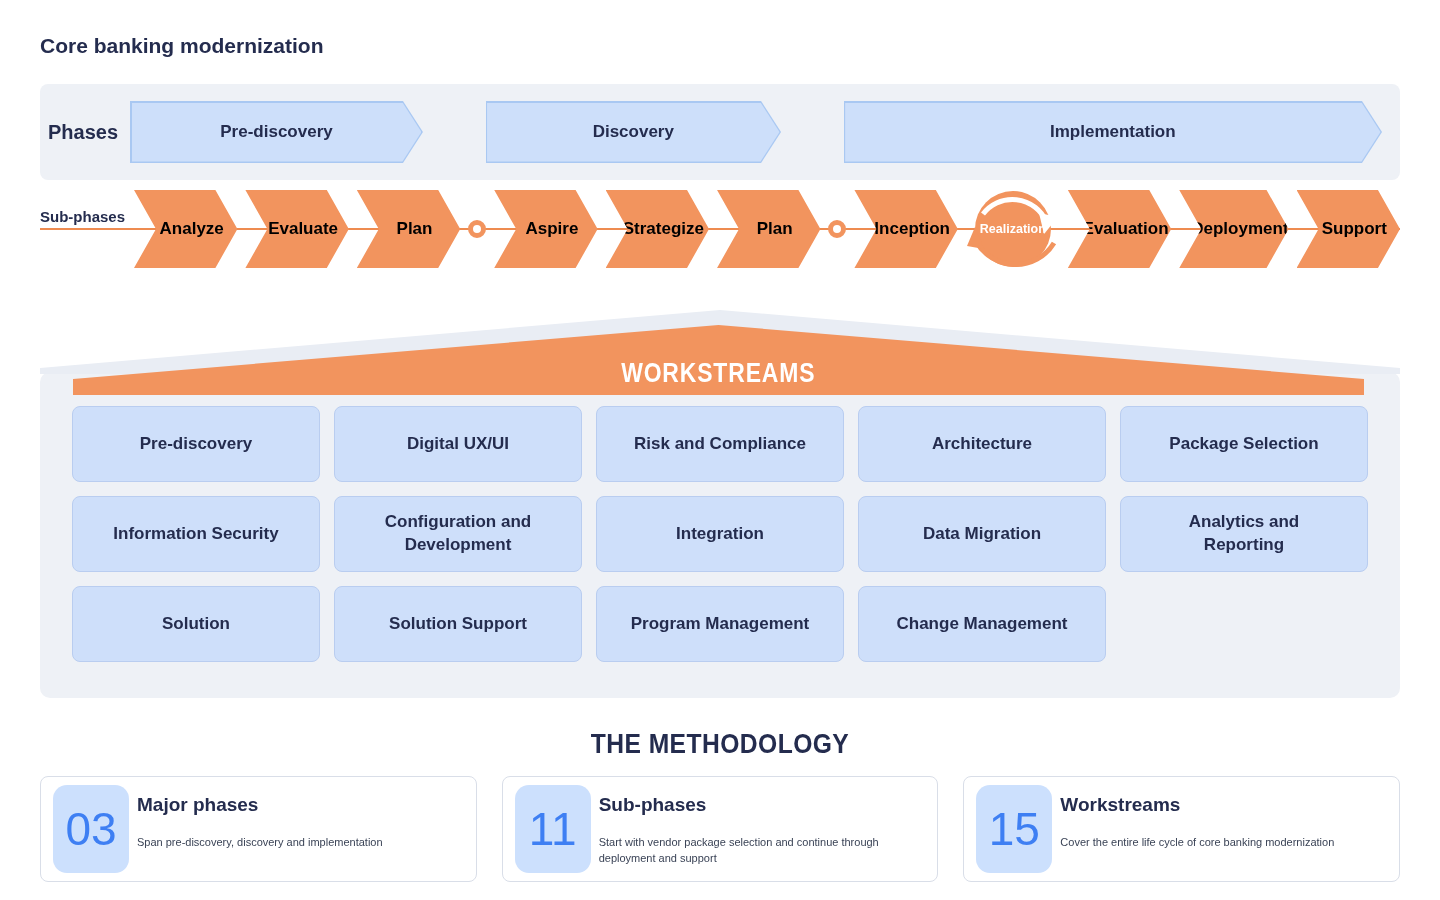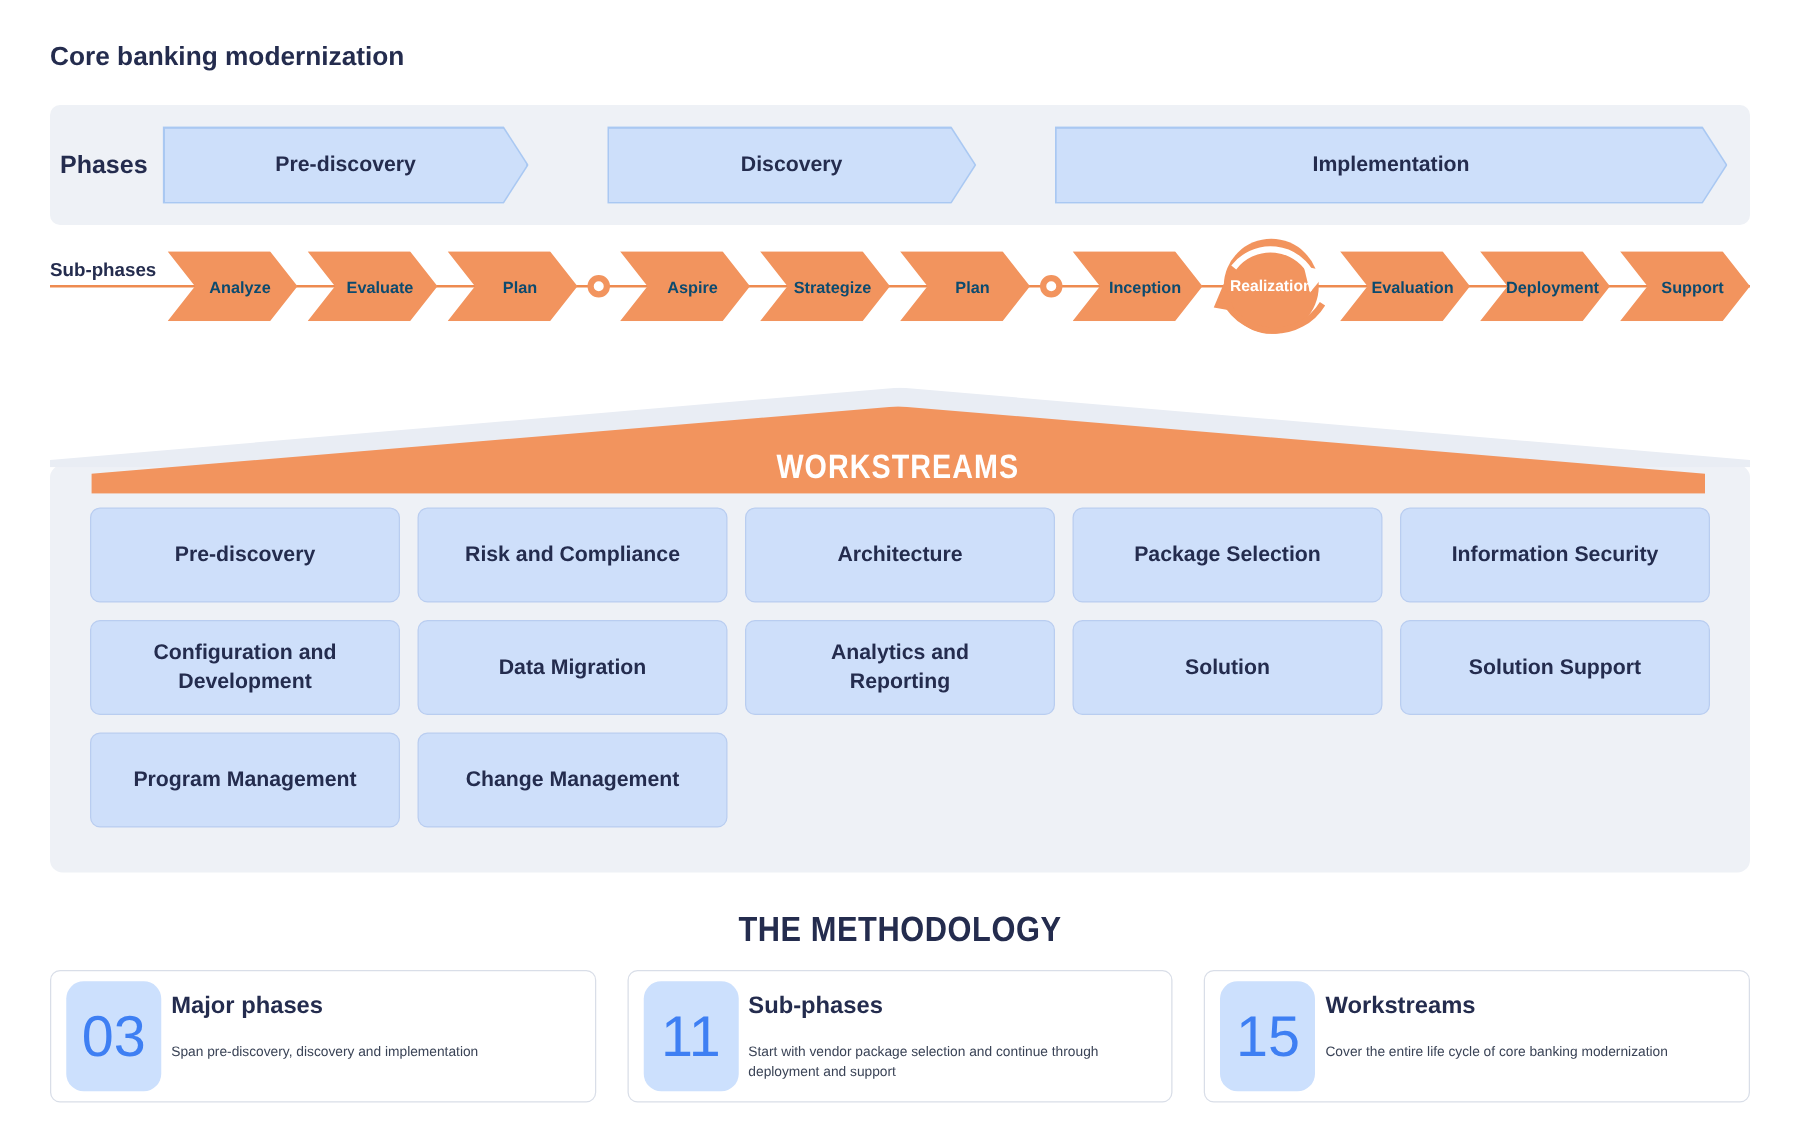--- a/index.html
+++ b/index.html
@@ -33,23 +33,23 @@
   .phase-inner{position:absolute;inset:1.5px;background:var(--blue-fill);
     clip-path:polygon(0 0,calc(100% - 19px) 0,100% 50%,calc(100% - 19px) 100%,0 100%);
     display:flex;align-items:center;justify-content:center;
     font-size:17px;font-weight:700;color:var(--navy);}
 
   
   .subphases-row{position:relative;margin-top:16px;height:66px;display:flex;align-items:center;gap:8px;}
   .sub-line{position:absolute;left:0;right:0;top:50%;height:2px;margin-top:-1px;background:var(--line-orange);}
   .subphases-label{width:86px;flex:0 0 86px;font-size:15px;font-weight:700;position:relative;
     transform:translateY(-13px);}
-  .chev{flex:1 1 0;height:56px;background:var(--orange);
+  .chev{flex:1 1 0;height:78px;background:var(--orange);
     clip-path:polygon(0 0,calc(100% - 22px) 0,100% 50%,calc(100% - 22px) 100%,0 100%,22px 50%);
-    color:#0c4a6e;font-weight:700;font-size:13px;display:flex;align-items:center;justify-content:center;
+    color:#000000;font-weight:700;font-size:17px;display:flex;align-items:center;justify-content:center;
     padding-left:12px;position:relative;z-index:1;}
   .dot{width:18px;height:18px;flex:0 0 18px;border-radius:50%;border:5px solid var(--orange);
     background:#fff;position:relative;z-index:1;}
   .loop{position:relative;width:94px;height:94px;flex:0 0 94px;z-index:1;}
   .loop svg{position:absolute;inset:0;}
   .loop-label{position:absolute;inset:0;display:flex;align-items:center;justify-content:center;
     color:#fff;font-weight:700;font-size:12.5px;}
 
   
   .ws-wrap{position:relative;margin-top:48px;}
@@ -131,25 +131,27 @@
   <div class="chev">Support</div>
 </div>
 
 <div class="ws-wrap">
   <div class="gray-roof"></div>
   <div class="orange-roof">
     <span class="banner-text">WORKSTREAMS</span>
   </div>
   <div class="ws-panel">
     <div class="ws-box">Pre-discovery</div>
+    <div class="ws-box">Digital UX/UI</div>
     <div class="ws-box">Risk and Compliance</div>
     <div class="ws-box">Architecture</div>
     <div class="ws-box">Package Selection</div>
     <div class="ws-box">Information Security</div>
     <div class="ws-box">Configuration and Development</div>
+    <div class="ws-box">Integration</div>
     <div class="ws-box">Data Migration</div>
     <div class="ws-box">Analytics and Reporting</div>
     <div class="ws-box">Solution</div>
     <div class="ws-box">Solution Support</div>
     <div class="ws-box">Program Management</div>
     <div class="ws-box">Change Management</div>
   </div>
 </div>
 
 <div class="methodology-heading">THE METHODOLOGY</div>

